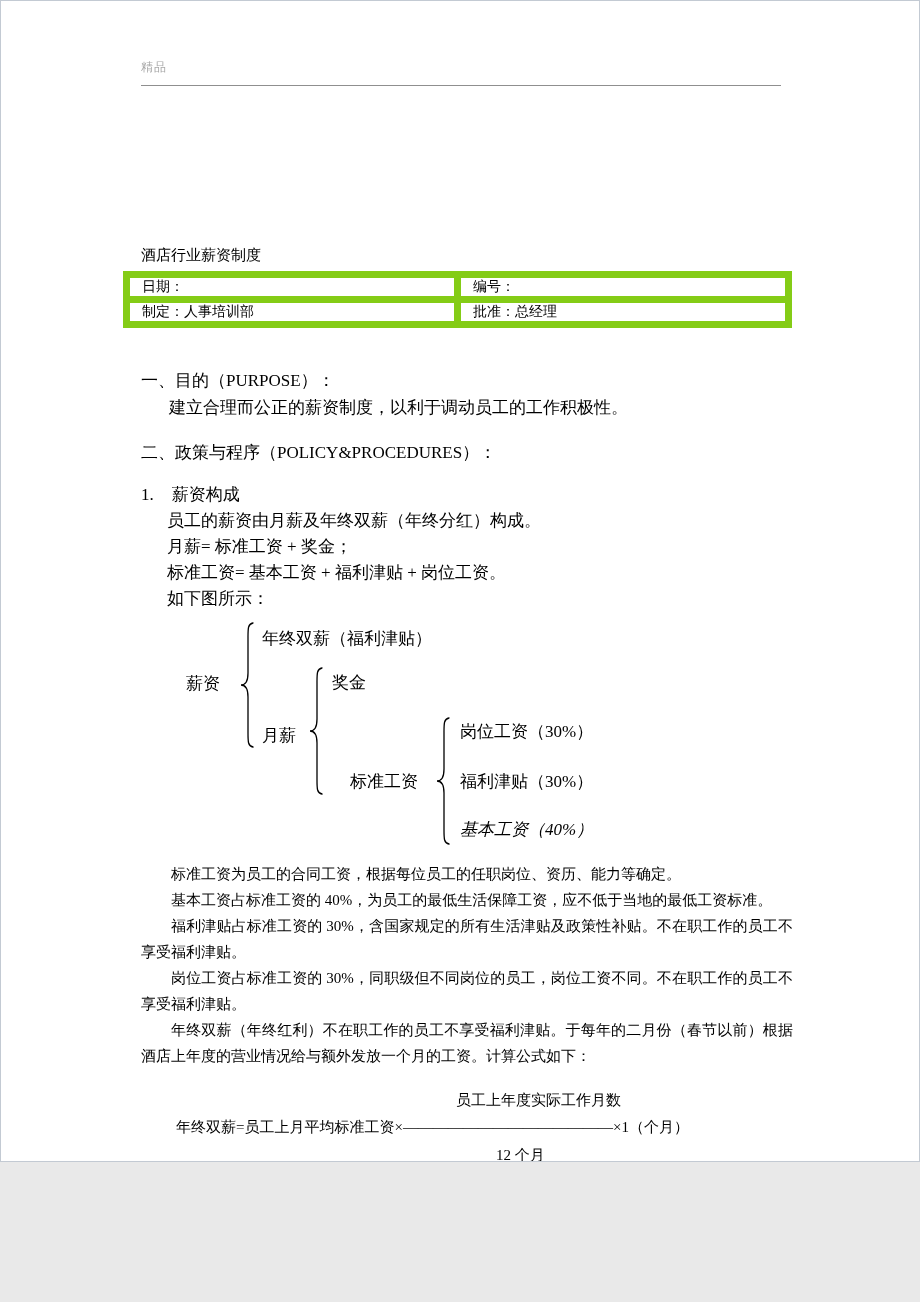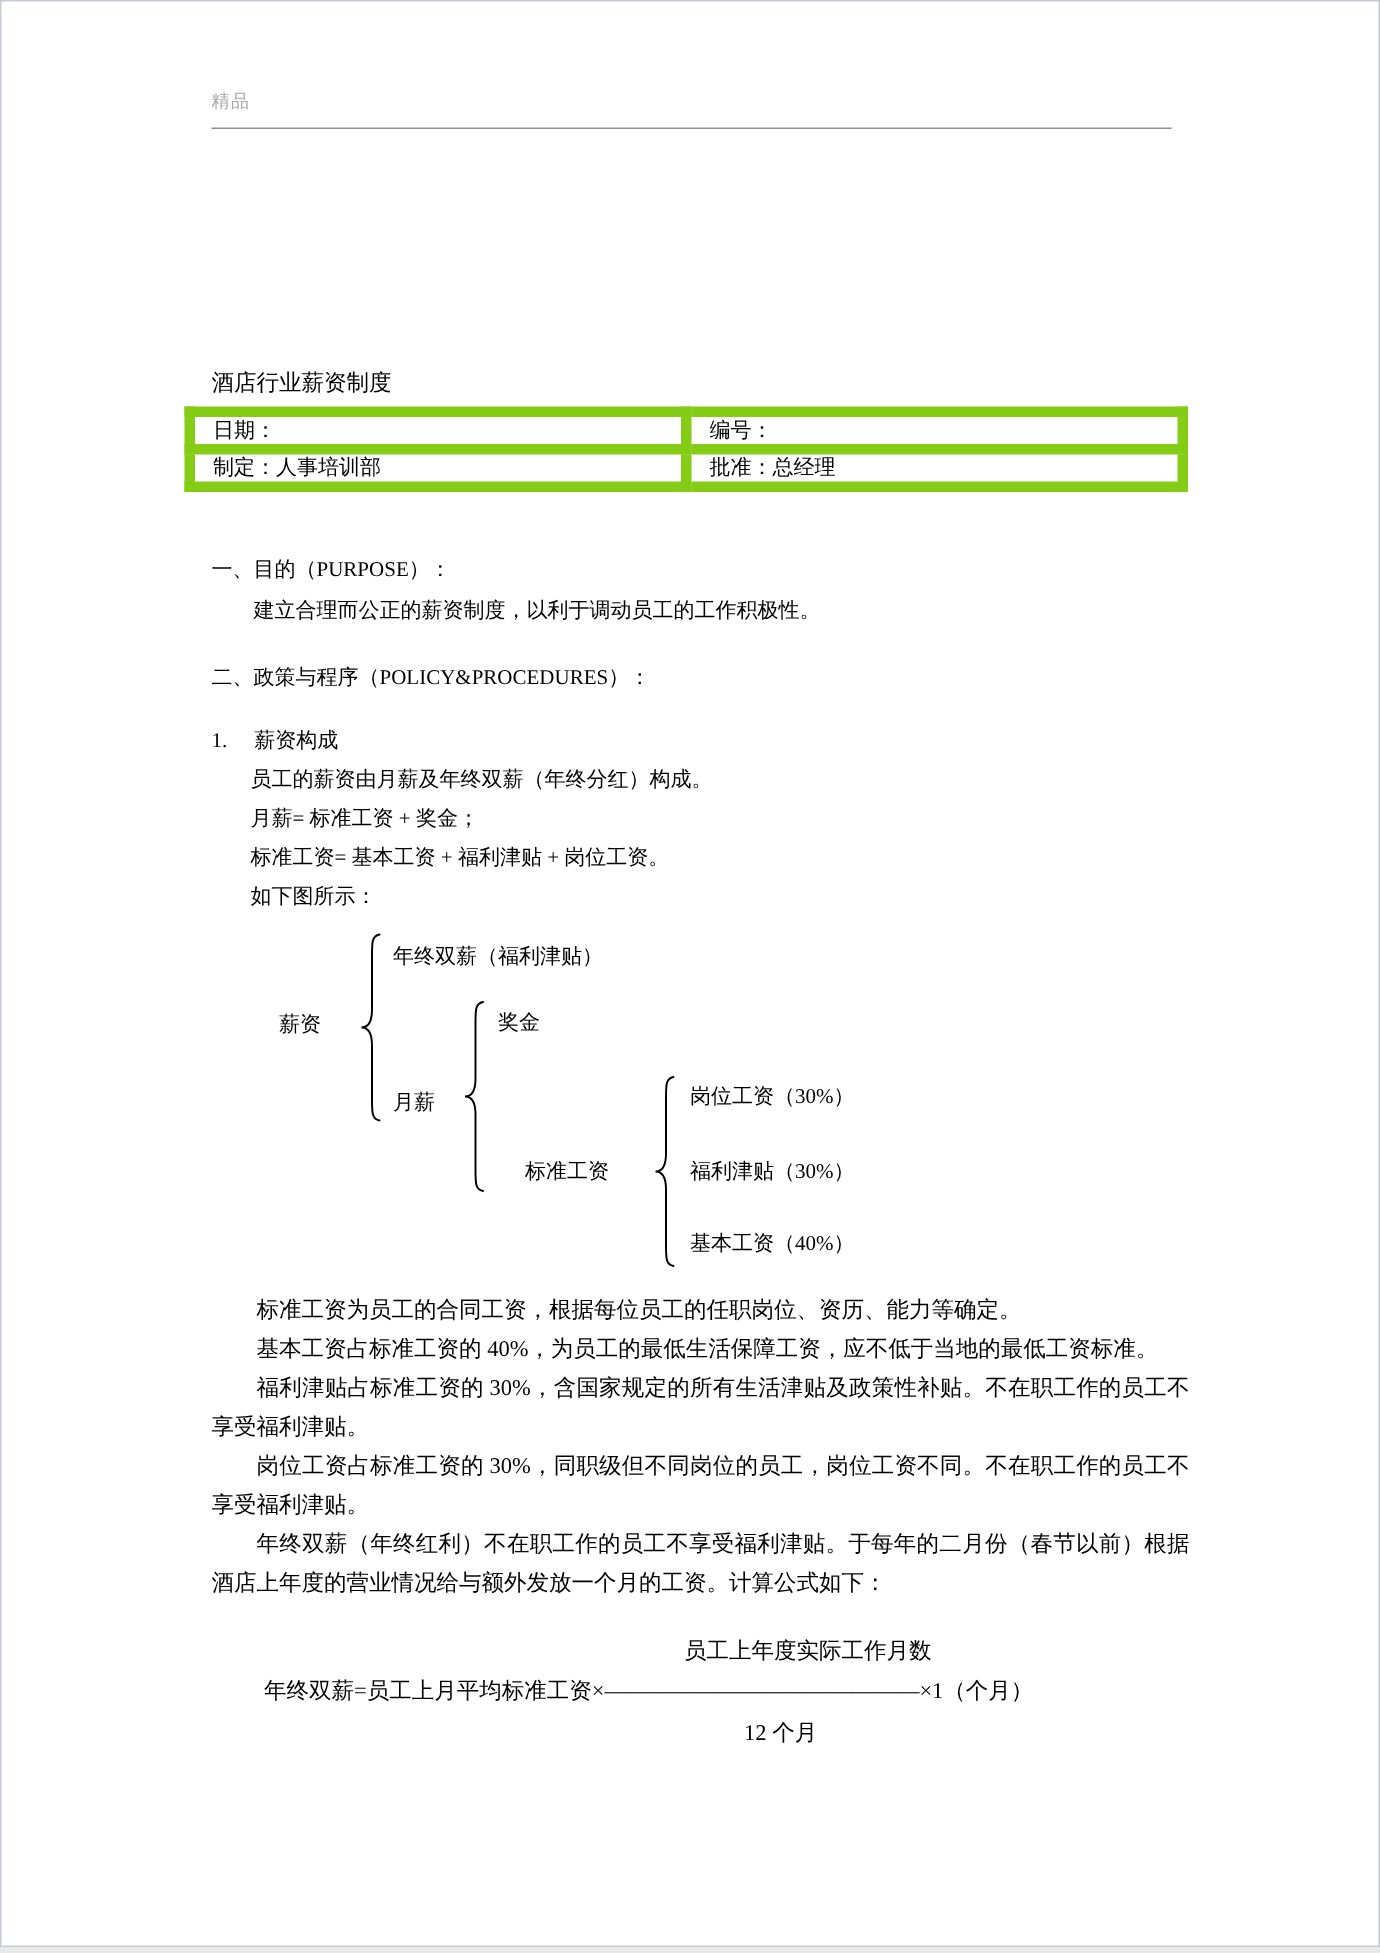--- a/index.html
+++ b/index.html
@@ -1,30 +1,30 @@
 <!DOCTYPE html>
 <html><head>
 <meta charset="utf-8">
 <style>
   * { margin: 0; padding: 0; box-sizing: border-box; }
   html, body { background: #e9e9e9; }
   body { font-family: "Liberation Serif", "DejaVu Serif", serif; }
   .page {
     position: relative;
     width: 920px;
-    height: 1298px;
+    height: 1162px;
     margin: 0 auto;
     background: #ffffff;
     border: 1px solid #c3cad3;
     overflow: hidden;
     color: #000;
   }
   .abs { position: absolute; }
   .nowrap { white-space: nowrap; }
-  .txt { font-size: 14px; line-height: 18px; color: #000; }
+  .txt { font-size: 17px; line-height: 18px; color: #000; }
   .watermark {
     font-size: 12px;
     color: #a8a8a8;
     letter-spacing: 1px;
   }
   .header-rule {
     height: 1px;
     background: #8f8f8f;
   }
   .doc-title { font-size: 15px; }
@@ -103,21 +103,21 @@
 
     <div class="abs txt nowrap" style="left:331px; top:673px;">奖金</div>
     <div class="abs txt nowrap" style="left:349px; top:772px;">标准工资</div>
 
     <svg class="abs brace-svg" style="left:434px; top:716px;" width="16" height="128" viewBox="0 0 16 128">
       <path d="M14 1 C9 2 9 6 9 15 L9 52 C9 60 7 64 2 64 C7 64 9 68 9 76 L9 113 C9 122 9 126 14 127" fill="none" stroke="#000" stroke-width="1.3" stroke-linecap="round"></path>
     </svg>
 
     <div class="abs txt nowrap" style="left:459px; top:722px;">岗位工资（30%）</div>
     <div class="abs txt nowrap" style="left:459px; top:772px;">福利津贴（30%）</div>
-    <div class="abs txt nowrap" style="left:459px; top:820px;">基本工资（40%）</div>
+    <div class="abs txt nowrap" style="left:459px; top:820px;font-style:italic;">基本工资（40%）</div>
   </div>
 
   <div class="abs para-block" style="left:140px; top:860px; width:652px;">
     <p>标准工资为员工的合同工资，根据每位员工的任职岗位、资历、能力等确定。</p>
     <p>基本工资占标准工资的 40%，为员工的最低生活保障工资，应不低于当地的最低工资标准。</p>
     <p>福利津贴占标准工资的 30%，含国家规定的所有生活津贴及政策性补贴。不在职工作的员工不享受福利津贴。</p>
     <p>岗位工资占标准工资的 30%，同职级但不同岗位的员工，岗位工资不同。不在职工作的员工不享受福利津贴。</p>
     <p>年终双薪（年终红利）不在职工作的员工不享受福利津贴。于每年的二月份（春节以前）根据酒店上年度的营业情况给与额外发放一个月的工资。计算公式如下：</p>
   </div>
 

